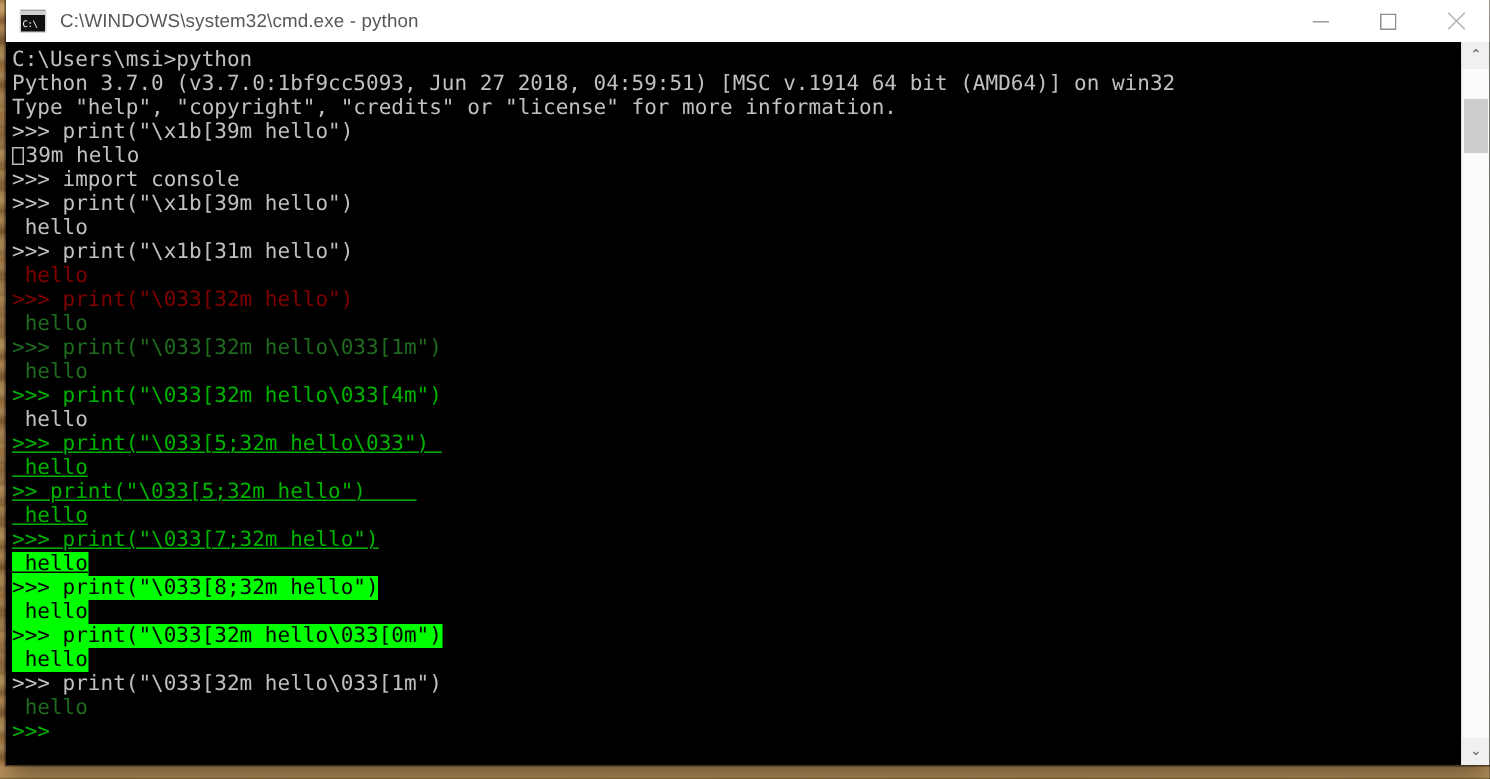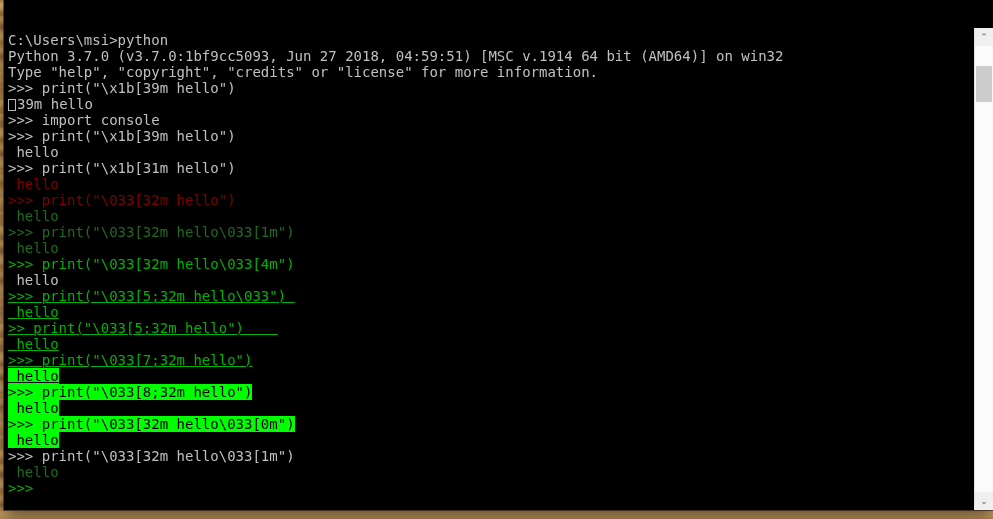--- a/index.html
+++ b/index.html
@@ -99,20 +99,46 @@
     position:absolute;top:20px;left:1px;width:16px;height:36px;background:#cdcdcd;
   }
 </style>
 </head>
 <body>
 
 <div id="desktop"></div>
 
 <div id="window">
 
+  <div id="titlebar">
+    <div id="title-icon">
+      <div class="bar"></div>
+      <div class="glyph">C:\</div>
+    </div>
+    <div id="title-text">C:\WINDOWS\system32\cmd.exe - python</div>
+
+    <div id="caption-buttons">
+      <div class="cap-btn">
+        <svg width="11" height="11" viewBox="0 0 11 11" aria-hidden="true">
+          <line x1="0" y1="5.5" x2="11" y2="5.5" stroke="#9a9a9a" stroke-width="1"></line>
+        </svg>
+      </div>
+      <div class="cap-btn">
+        <svg width="11" height="11" viewBox="0 0 11 11" aria-hidden="true">
+          <rect x="0.5" y="0.5" width="10" height="10" fill="none" stroke="#8f8f8f" stroke-width="1"></rect>
+        </svg>
+      </div>
+      <div class="cap-btn">
+        <svg width="12" height="12" viewBox="0 0 12 12" aria-hidden="true">
+          <line x1="0.5" y1="0.5" x2="11.5" y2="11.5" stroke="#b0b0b0" stroke-width="1"></line>
+          <line x1="11.5" y1="0.5" x2="0.5" y2="11.5" stroke="#b0b0b0" stroke-width="1"></line>
+        </svg>
+      </div>
+    </div>
+  </div>
 
   <div id="console">
     <div id="screen"><div class="line"><span class="c-white">C:\Users\msi&gt;python</span></div><div class="line"><span class="c-white">Python 3.7.0 (v3.7.0:1bf9cc5093, Jun 27 2018, 04:59:51) [MSC v.1914 64 bit (AMD64)] on win32</span></div><div class="line"><span class="c-white">Type "help", "copyright", "credits" or "license" for more information.</span></div><div class="line"><span class="c-white">&gt;&gt;&gt; print("\x1b[39m hello")</span></div><div class="line"><span class="esc-box"></span><span class="c-white">39m hello</span></div><div class="line"><span class="c-white">&gt;&gt;&gt; import console</span></div><div class="line"><span class="c-white">&gt;&gt;&gt; print("\x1b[39m hello")</span></div><div class="line"><span class="c-white"> hello</span></div><div class="line"><span class="c-white">&gt;&gt;&gt; print("\x1b[31m hello")</span></div><div class="line"><span class="c-dred"> hello</span></div><div class="line"><span class="c-dred">&gt;&gt;&gt; print("\033[32m hello")</span></div><div class="line"><span class="c-dgreen"> hello</span></div><div class="line"><span class="c-dgreen">&gt;&gt;&gt; print("\033[32m hello\033[1m")</span></div><div class="line"><span class="c-dgreen"> hello</span></div><div class="line"><span class="c-green">&gt;&gt;&gt; print("\033[32m hello\033[4m")</span></div><div class="line"><span class="c-white"> hello</span></div><div class="line"><span class="c-green c-ul">&gt;&gt;&gt; print("\033[5;32m hello\033") </span></div><div class="line"><span class="c-green c-ul"> hello</span></div><div class="line"><span class="c-green c-ul">&gt;&gt; print("\033[5;32m hello")    </span></div><div class="line"><span class="c-green c-ul"> hello</span></div><div class="line"><span class="c-green c-ul">&gt;&gt;&gt; print("\033[7;32m hello")</span></div><div class="line"><span class="c-revb c-ul"> hello</span></div><div class="line"><span class="c-revb">&gt;&gt;&gt; print("\033[8;32m hello")</span></div><div class="line"><span class="c-revb"> hello</span></div><div class="line"><span class="c-revb">&gt;&gt;&gt; print("\033[32m hello\033[0m")</span></div><div class="line"><span class="c-revb"> hello</span></div><div class="line"><span class="c-white">&gt;&gt;&gt; print("\033[32m hello\033[1m")</span></div><div class="line"><span class="c-dgreen"> hello</span></div><div class="line"><span class="c-green">&gt;&gt;&gt;</span></div></div>
 
     <div id="scrollbar">
       <div class="sb-arrow" id="sb-up">⌃</div>
       <div id="sb-track">
         <div id="sb-thumb"></div>
       </div>
       <div class="sb-arrow" id="sb-down">⌄</div>

